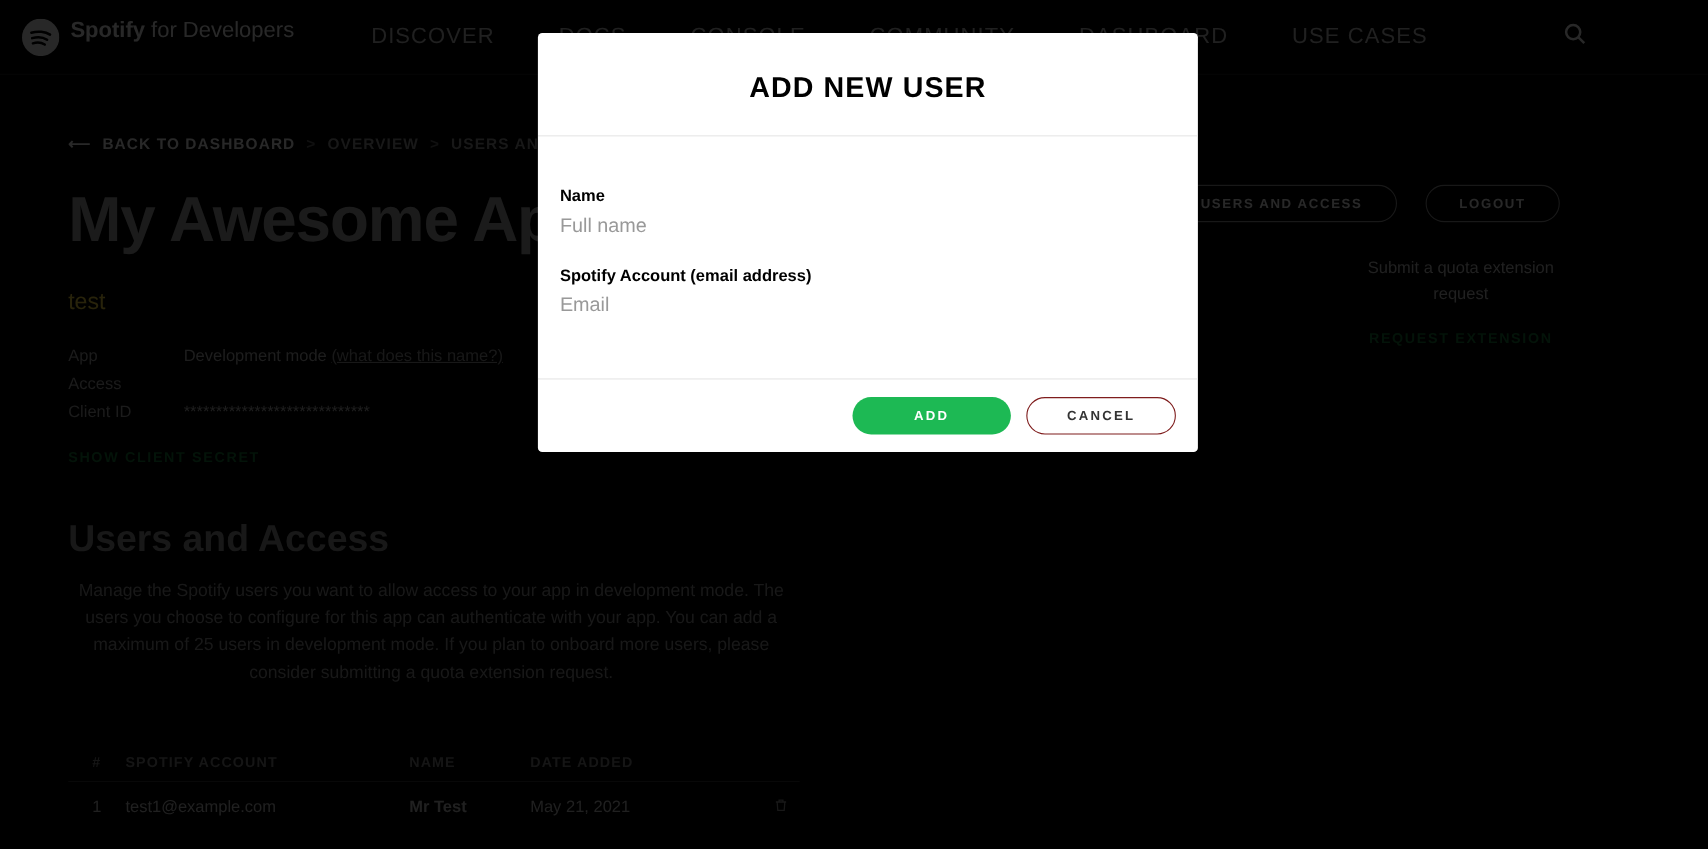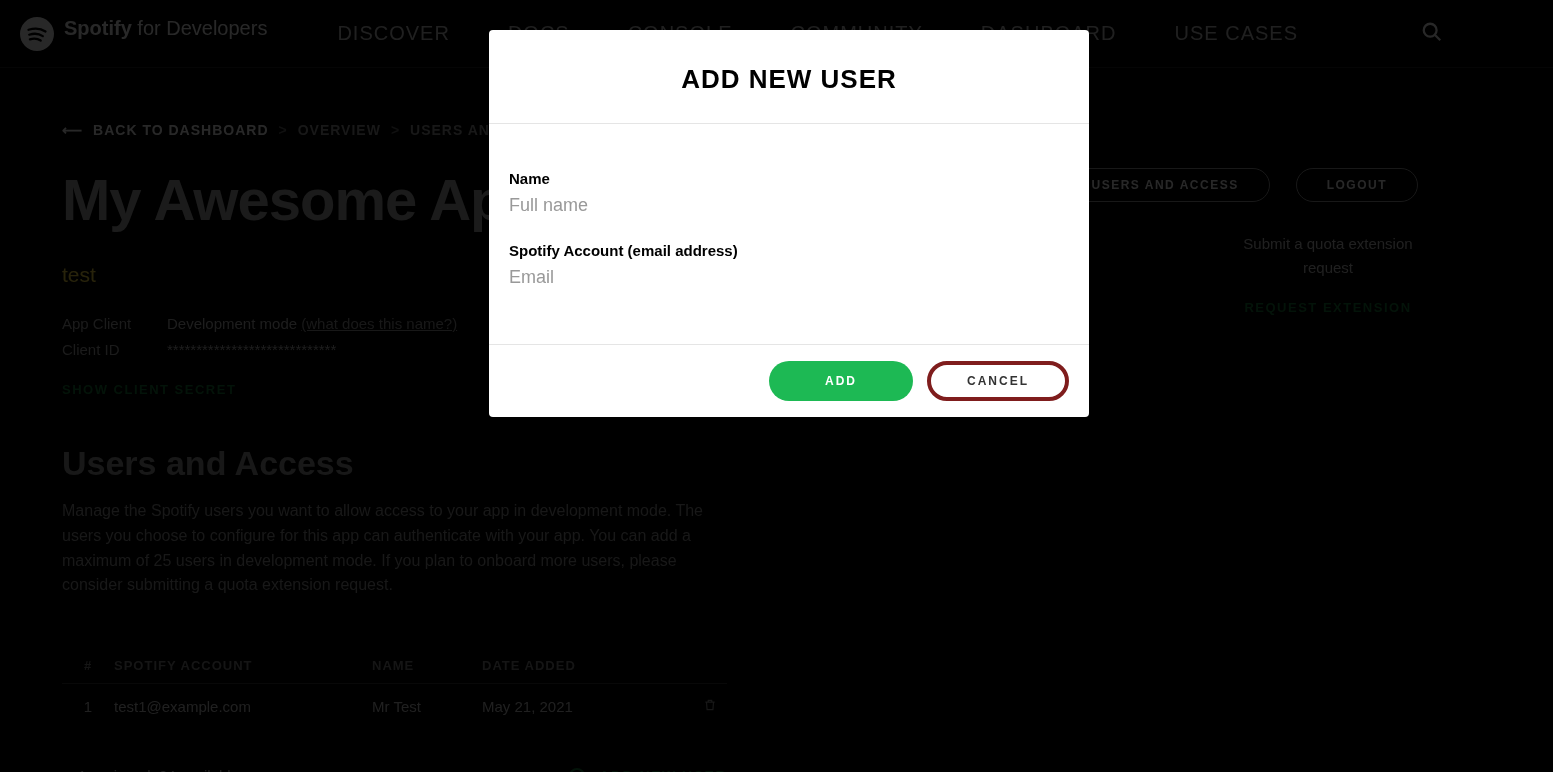--- a/index.html
+++ b/index.html
@@ -87,35 +87,35 @@
     }
 
     .app-subtitle { color: #fde047; font-size: 21px; margin-top: 30px; }
     .meta { margin-top: 24px; color: #bbb; font-size: 15px; }
     .meta-row { display: flex; gap: 30px; line-height: 1.7; }
     .meta-label { width: 75px; color: #aaa; }
     .what-does { text-decoration: underline; color: #999; }
     .show-secret { color: #1a7a3a; font-weight: 700; letter-spacing: 1.5px; font-size: 13px; margin-top: 20px; display: inline-block; }
 
     .section-title { font-size: 34px; font-weight: 800; color: #999; margin-top: 46px; }
-    .section-desc { color: #999; font-size: 16px; line-height: 1.55; margin-top: 16px; max-width: 660px; }
+    .section-desc { color: #999; font-size: 16px; line-height: 1.55; margin-top: 16px; max-width: 660px; text-align: center; }
 
     .table { margin-top: 60px; width: 665px; }
     .thead {
       display: flex;
       color: #888;
       font-size: 13px;
       font-weight: 700;
       letter-spacing: 1px;
       border-bottom: 1px solid #333;
       padding-bottom: 10px;
     }
     .col-num { width: 52px; text-align: center; }
     .col-acct { width: 258px; }
-    .col-name { width: 110px; }
+    .col-name { width: 110px; font-weight: bold; }
     .col-date { width: 180px; }
     .col-del { flex: 1; text-align: right; padding-right: 10px; }
     .trow { display: flex; color: #ccc; font-size: 15px; padding: 14px 0; align-items: center; }
     .trash-icon svg { width: 14px; height: 14px; }
 
     .footrow {
       display: flex;
       align-items: center;
       margin-top: 38px;
       width: 665px;
@@ -192,21 +192,21 @@
       border: none;
       border-radius: 20px;
       padding: 9px 56px;
       font-weight: 700;
       letter-spacing: 2px;
       font-size: 12px;
     }
     .btn-cancel {
       background: #fff;
       color: #333;
-      border: 4px solid #7f1d1d;
+      border: 1px solid #7f1d1d;
       border-radius: 20px;
       padding: 9px 36px;
       font-weight: 700;
       letter-spacing: 2px;
       font-size: 12px;
     }
     .dim { opacity: 0.45; }
   </style>
 </head>
 <body>
@@ -248,21 +248,21 @@
     <span class="breadcrumb-sep">&gt;</span>
     <span>USERS AND ACCESS</span>
   </div>
 
   <div class="toprow">
     <div>
       <h1 class="app-title">My Awesome App</h1>
       <div class="app-subtitle">test</div>
       <div class="meta">
         <div class="meta-row">
-          <span class="meta-label">App Client</span>
+          <span class="meta-label">App Access</span>
           <span>
             <span>Development mode</span>
             <a class="what-does">(what does this name?)</a>
           </span>
         </div>
         <div class="meta-row">
           <span class="meta-label">Client ID</span>
           <span>*****************************</span>
         </div>
       </div>

